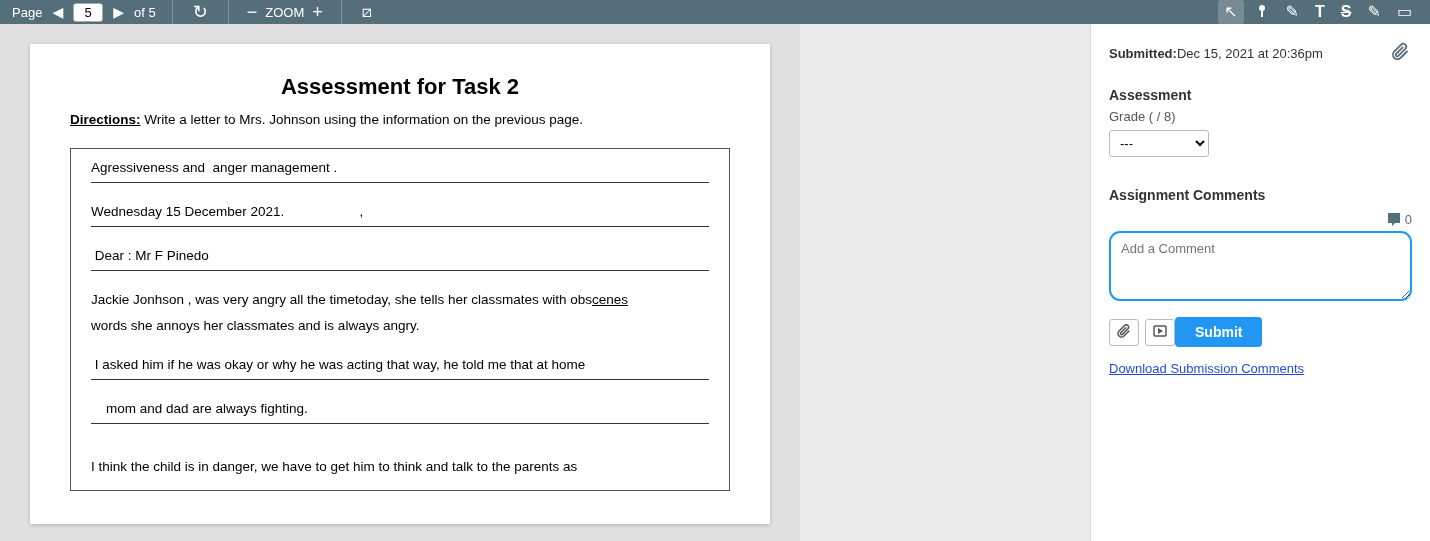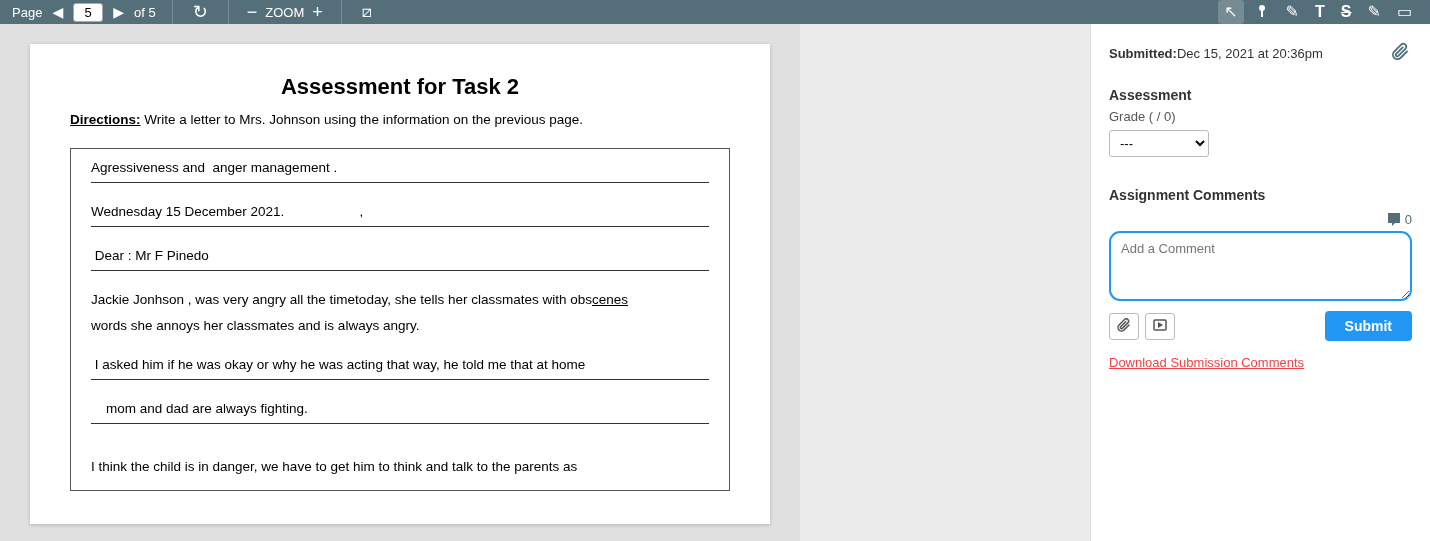--- a/index.html
+++ b/index.html
@@ -228,22 +228,21 @@
       font-size: 13px;
       resize: vertical;
       min-height: 70px;
       color: #999;
       outline: none;
       font-family: Arial, sans-serif;
     }
     .comment-actions {
       display: flex;
       align-items: center;
-      justify-content: space-between;
-      margin-top: 10px;
+      margin-top: 16px;
     }
     .comment-action-icons {
       display: flex;
       gap: 6px;
     }
     .comment-icon-btn {
       background: #fff;
       border: 1px solid #bbb;
       border-radius: 3px;
       padding: 4px 7px;
@@ -258,21 +257,21 @@
       border-radius: 4px;
       padding: 7px 20px;
       font-size: 14px;
       font-weight: bold;
       cursor: pointer;
     }
     .download-link {
       display: inline-block;
       margin-top: 14px;
       font-size: 13px;
-      color: #ef4444;
+      color: #1d4ed8;
       text-decoration: underline;
       cursor: pointer;
       background: none;
       border: none;
       padding: 0;
     }
 
     
     .annotation-area {
       width: 290px;
@@ -356,21 +355,21 @@
       </span>
       <button class="attach-icon-btn" title="Attachment">
         <svg width="18" height="18" viewBox="0 0 18 18" fill="none" stroke="#546e7a" stroke-width="1.8">
           <path d="M15 9.5l-6.5 6.5a4.5 4.5 0 01-6.36-6.36l7-7a3 3 0 014.24 4.24l-7.07 7.07a1.5 1.5 0 01-2.12-2.12l6.5-6.5" stroke-linecap="round"></path>
         </svg>
       </button>
     </div>
 
     <div class="panel-assessment-label">Assessment</div>
     <div class="panel-grade-row">
-      <span>Grade ( / 0)</span>
+      <span>Grade ( / 8)</span>
       <select class="grade-select">
         <option>---</option>
       </select>
     </div>
 
     <div class="panel-comments-label">Assignment Comments</div>
     <div class="comment-header-row">
       <div class="comment-count-icon">
         <svg width="16" height="16" viewBox="0 0 16 16" fill="#546e7a">
             <path d="M2 2h12v10H9l-3 3v-3H2z"></path>

